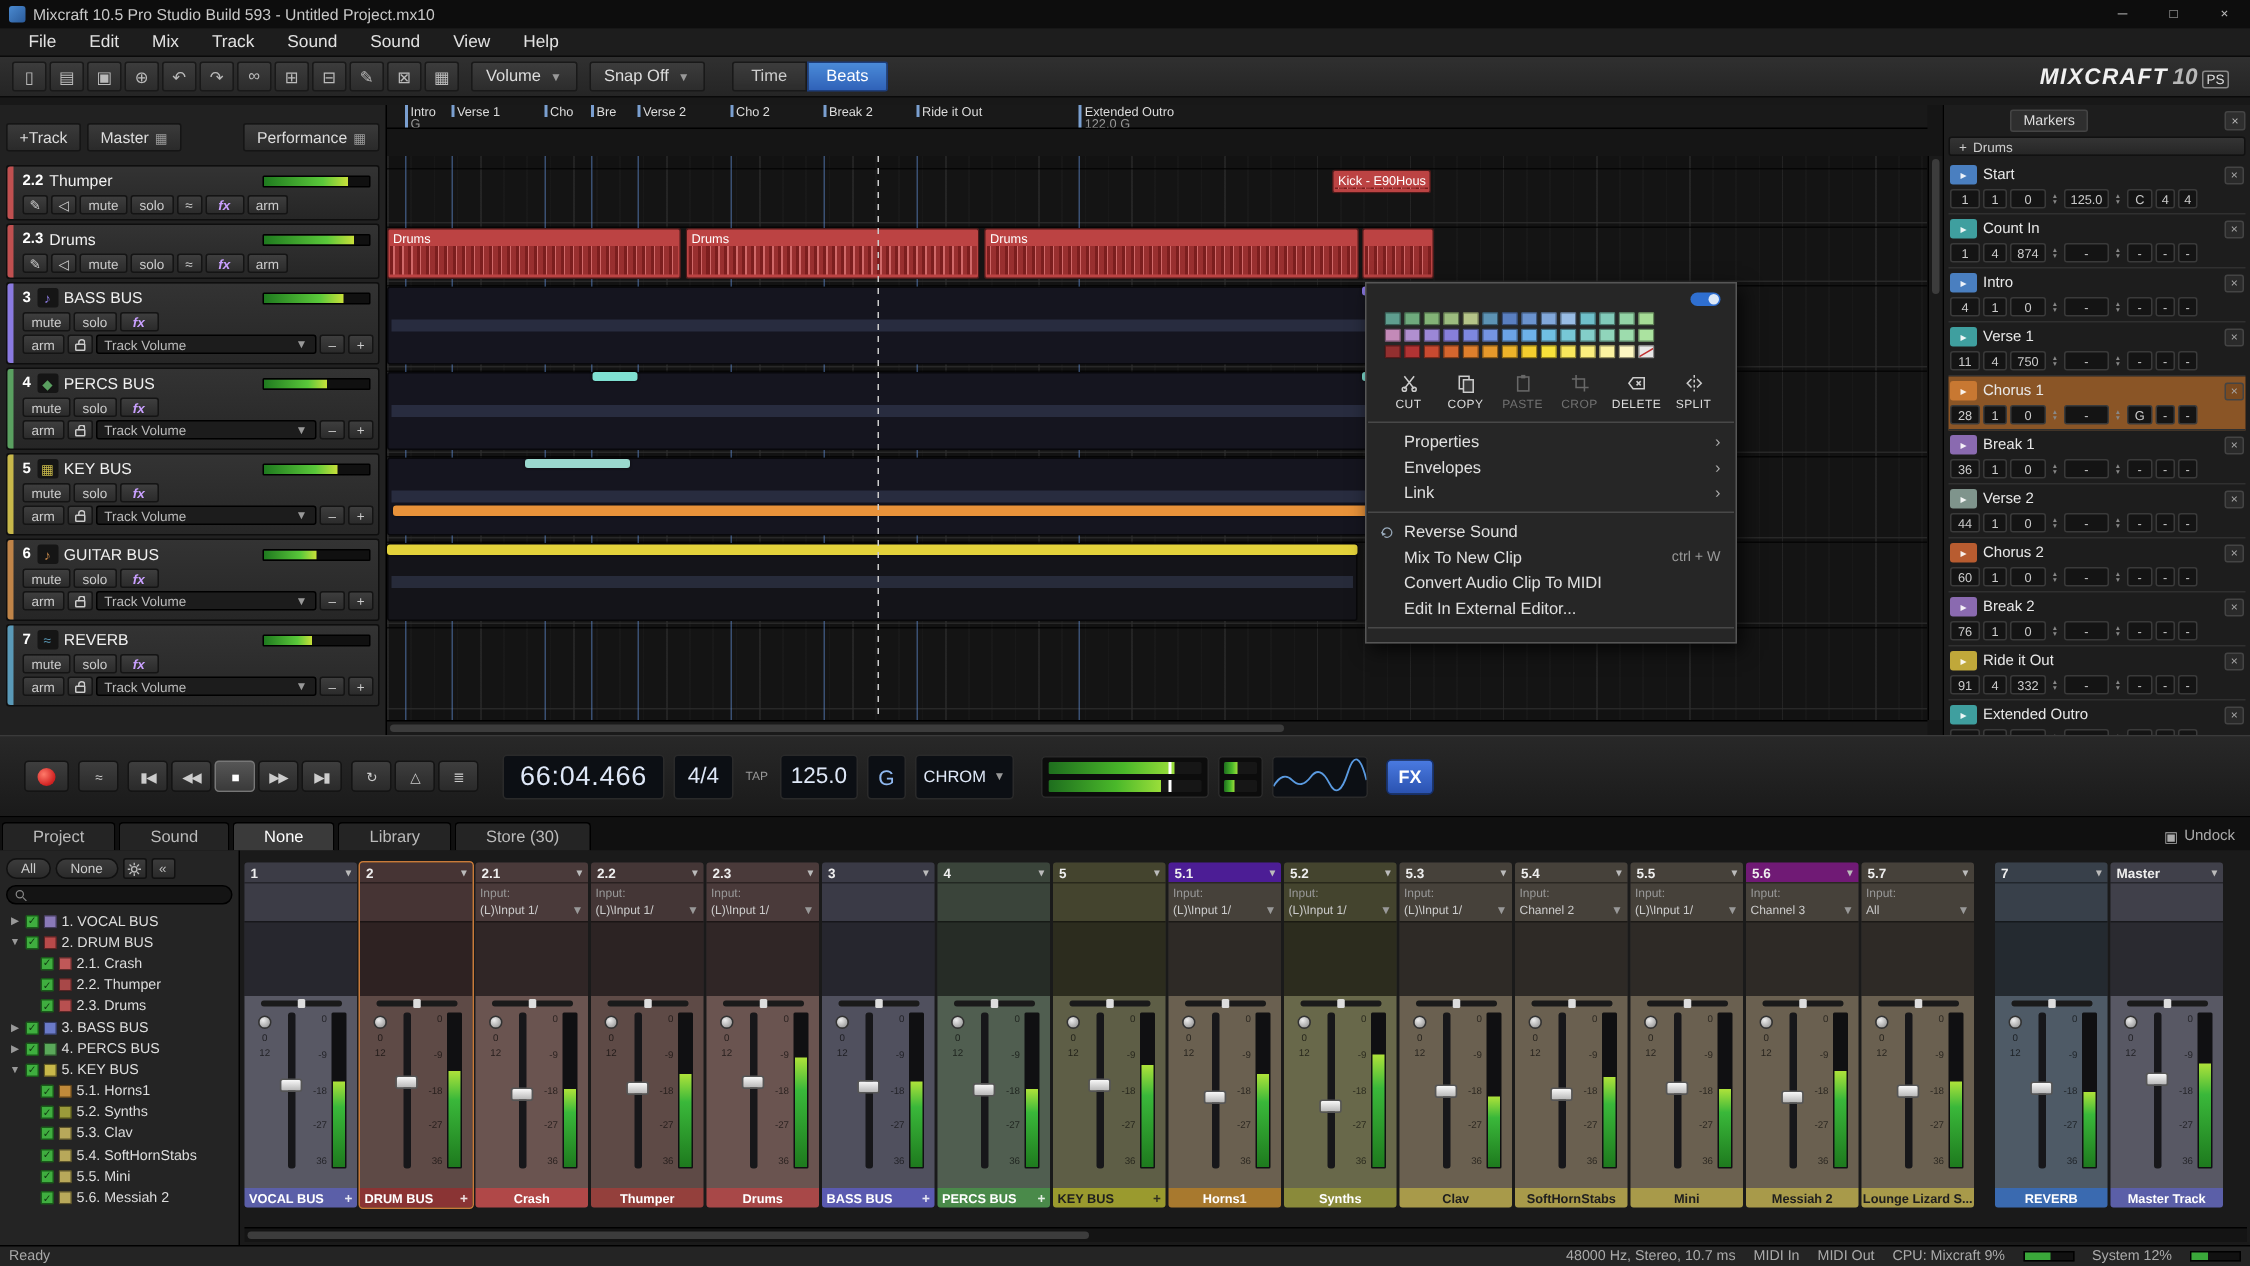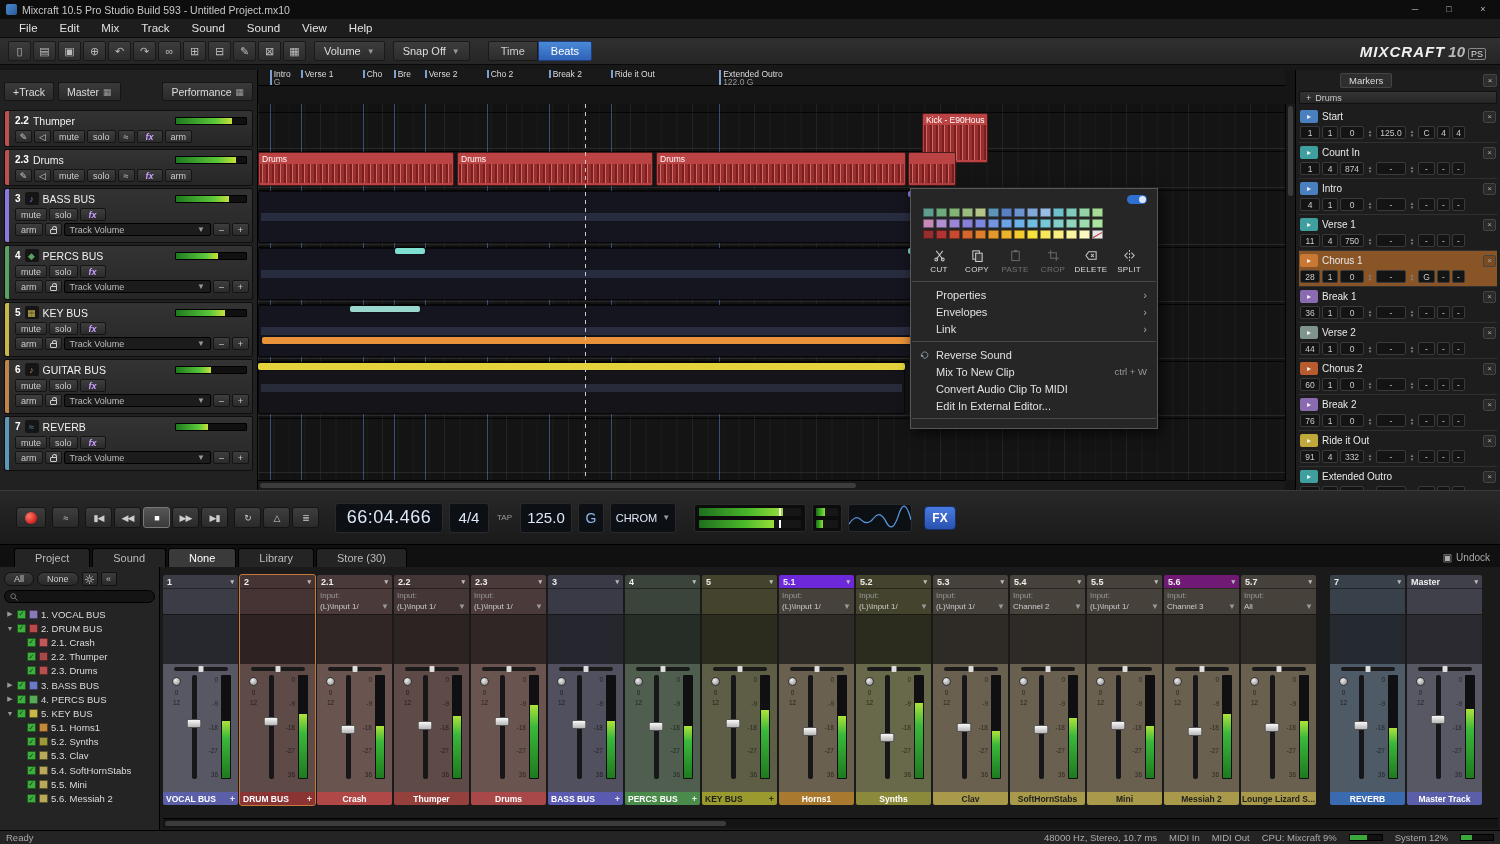--- a/index.html
+++ b/index.html
@@ -124,21 +124,21 @@
 .t-key{width:26px;height:30px;font-size:14px;color:#8fb8f0;}
 .t-chrom{width:66px;height:30px;font-size:11px;gap:5px;}
 .t-meters{width:112px;height:28px;background:#0c0c0c;border:1px solid #2a2a2a;border-radius:3px;padding:3px 4px;display:flex;flex-direction:column;justify-content:space-between;margin-left:12px;}
 .mb{height:8px;background:#161616;position:relative;border-radius:1px;overflow:hidden;}
 .mb i{position:absolute;left:0;top:0;bottom:0;background:linear-gradient(90deg,#1e6e1e,#4ab82a 60%,#9ade3a);}
 .mb em{position:absolute;top:0;bottom:0;width:2px;background:#fff;}
 .t-mini{width:30px;height:28px;background:#0c0c0c;border:1px solid #2a2a2a;border-radius:3px;padding:3px;display:flex;flex-direction:column;justify-content:space-between;}
 .t-wave{width:64px;height:28px;background:#0c0f14;border:1px solid #2a2a2a;border-radius:3px;}
 .t-fx{width:32px;height:24px;background:linear-gradient(#4a7ae0,#2a52b0);border:1px solid #16306a;border-radius:4px;color:#fff;font-weight:bold;font-size:12px;display:flex;align-items:center;justify-content:center;margin-left:6px;}
 
-.tabbar{position:absolute;top:545px;left:0;right:0;height:22px;background:#101010;display:flex;align-items:flex-end;padding-left:14px;}
+.tabbar{position:absolute;top:545px;left:0;right:0;height:22px;background:#101010;display:flex;align-items:flex-end;padding-left:1px;}
 .tab{height:19px;line-height:18px;padding:0 20px;font-size:11px;color:#bbb;background:#242424;border:1px solid #000;border-bottom:none;border-radius:3px 3px 0 0;margin-right:2px;}
 .tab.active{background:#3a3a3a;color:#fff;}
 .undock{margin-left:auto;margin-right:10px;font-size:10px;color:#aaa;display:flex;align-items:center;gap:4px;height:19px;}
 
 .mixer{position:absolute;top:567px;left:0;right:0;height:263px;background:#1a1a1a;display:flex;}
 .mx-side{width:160px;background:#242424;border-right:1px solid #000;padding:4px;flex:none;}
 .mxs-top{display:flex;gap:3px;align-items:center;height:16px;}
 .pill{height:14px;padding:0 9px;border-radius:7px;background:linear-gradient(#3c3c3c,#2a2a2a);border:1px solid #111;font-size:9px;color:#ccc;line-height:12px;}
 .side-ico{width:16px;height:14px;background:linear-gradient(#3c3c3c,#2a2a2a);border:1px solid #111;border-radius:2px;color:#bbb;font-size:9px;display:flex;align-items:center;justify-content:center;}
 .side-ico:first-of-type{margin-left:auto;}
@@ -474,21 +474,21 @@
           <div class="lane-bg" style="top: 47px; height: 37px;"></div>
           <div class="sec-line" style="left: 11.625px;"></div>
           <div class="sec-line" style="left: 42.625px;"></div>
           <div class="sec-line" style="left: 104.625px;"></div>
           <div class="sec-line" style="left: 135.625px;"></div>
           <div class="sec-line" style="left: 166.625px;"></div>
           <div class="sec-line" style="left: 228.625px;"></div>
           <div class="sec-line" style="left: 290.625px;"></div>
           <div class="sec-line" style="left: 352.625px;"></div>
           <div class="sec-line" style="left: 461.125px;"></div>
-          <div class="clip wave" style="left: 664px; width: 66px; top: 9px; height: 50px; background: rgb(188, 67, 67);">
+          <div class="clip wave" style="left: 630px; width: 66px; top: 9px; height: 16px; background: rgb(188, 67, 67);">
             <div class="clip-label">Kick - E90Hous</div>
           </div>
           <div class="clip wave" style="left: 0px; width: 196px; top: 48px; height: 34px; background: rgb(188, 67, 67);">
             <div class="clip-label">Drums</div>
           </div>
           <div class="clip wave" style="left: 199px; width: 196px; top: 48px; height: 34px; background: rgb(188, 67, 67);">
             <div class="clip-label">Drums</div>
           </div>
           <div class="clip wave" style="left: 398px; width: 250px; top: 48px; height: 34px; background: rgb(188, 67, 67);">
             <div class="clip-label">Drums</div>
@@ -1340,21 +1340,21 @@
                 <div class="m-fill" style="height: 65%;"></div>
               </div>
             </div>
           </div>
           <div class="s-label" style="background-color: rgb(154, 154, 46); color: rgb(30, 30, 30);">
             <span>KEY BUS</span>
             <span class="s-plus">+</span>
           </div>
         </div>
         <div class="strip">
-          <div class="s-head" style="background-color: #6d28d9;">
+          <div class="s-head" style="background-color: #4c1d95;">
             <span>5.1</span>
             <span class="s-gear">▾</span>
           </div>
           <div class="s-input" style="background-color: rgb(70, 65, 58);">
             <div>Input:</div>
             <div class="val">
               <span>(L)\Input 1/</span>
               <span class="caret">▼</span>
             </div>
           </div>

